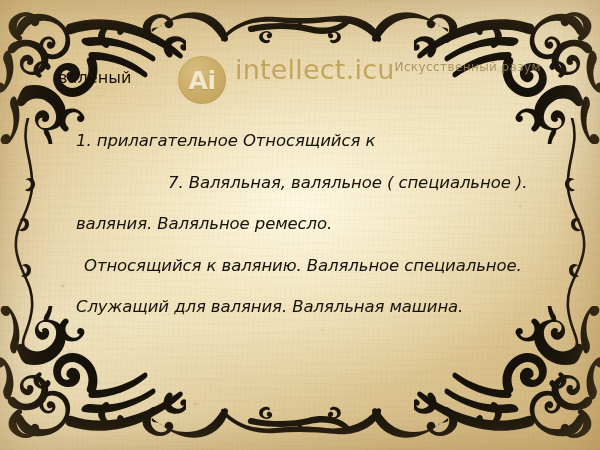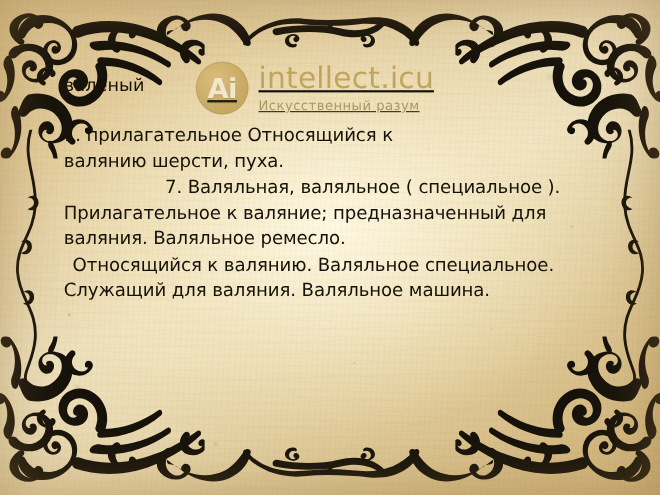--- a/index.html
+++ b/index.html
@@ -53,35 +53,35 @@
   .c-br{right:-4px;bottom:-6px;transform:scale(-1,-1);}
   .edge-h{width:300px;height:54px;}
   .e-t{left:150px;top:-4px;}
   .e-b{left:150px;bottom:-4px;transform:scaleY(-1);}
   .edge-v{width:54px;height:230px;}
   .e-l{left:-2px;top:118px;}
   .e-r{right:-2px;top:118px;transform:scaleX(-1);}
 
   
   .watermark{
-    position:absolute;left:178px;top:56px;display:flex;align-items:center;gap:9px;
-    pointer-events:none;user-select:none;text-decoration:underline;
+    position:absolute;left:178px;top:56px;display:flex;align-items:flex-start;gap:9px;
+    pointer-events:none;user-select:none;
   }
   .wm-badge{
     width:48px;height:48px;border-radius:50%;
     background:radial-gradient(circle at 36% 30%, #d8bd79 0%, #c7a85f 55%, #bb9b50 100%);
     opacity:.88;display:flex;align-items:center;justify-content:center;
     box-shadow:0 0 0 1px rgba(170,140,74,0.35) inset;
   }
   .wm-badge span{
     font-family:"DejaVu Sans", sans-serif;font-size:25px;font-weight:700;
     color:#f4ecd4;letter-spacing:-0.5px;line-height:1;
     text-shadow:0 1px 1px rgba(120,94,40,0.35);
   }
-  .wm-text{display:flex;flex-direction:column;line-height:1;}
+  .wm-text{display:flex;flex-direction:row;line-height:1;}
   .wm-main{
     font-size:27px;font-weight:400;color:#c0a257;opacity:.92;letter-spacing:.2px;
     font-family:"DejaVu Sans", sans-serif;
   }
   .wm-sub{
     font-size:12px;color:#9e8850;opacity:.82;margin-top:5px;letter-spacing:.4px;
     font-family:"DejaVu Sans", sans-serif;
   }
 
   
@@ -89,21 +89,21 @@
   .headword{
     position:absolute;left:54px;top:68px;
     font-size:16px;color:#141108;font-family:"DejaVu Sans", sans-serif;
     letter-spacing:.1px;
   }
   .body{
     position:absolute;left:54px;top:111px;width:516px;
     font-size:16.5px;color:#151209;line-height:23.5px;
     font-family:"DejaVu Sans", sans-serif;letter-spacing:-.1px;
   }
-  .body p{margin:0;}
+  .body p{margin:18px;font-style:italic;}
   .ln-sense1{text-indent:0;}
   .ln-sub1{padding-left:92px;}
   .ln-indent-sm{padding-left:8px;}
 </style>
 </head>
 <body>
 
 <div class="page">
 
   <div class="grain"></div>
@@ -233,23 +233,21 @@
     <div class="wm-text">
       <div class="wm-main">intellect.icu</div>
       <div class="wm-sub">Искусственный  разум</div>
     </div>
   </div>
 
   <div class="content">
     <div class="headword">валеный</div>
     <div class="body">
       <p class="ln-sense1">1.   прилагательное  Относящийся к</p>
-      <p>валянию шерсти, пуха.</p>
       <p class="ln-sub1">7. Валяльная, валяльное ( специальное ).</p>
-      <p>Прилагательное к валяние; предназначенный для</p>
       <p>валяния. Валяльное ремесло.</p>
       <p class="ln-indent-sm">Относящийся к валянию. Валяльное специальное.</p>
-      <p>Служащий для валяния. Валяльное машина.</p>
+      <p>Служащий для валяния. Валяльная машина.</p>
     </div>
   </div>
 
   <div class="vignette"></div>
 </div>
 
 </body></html>

